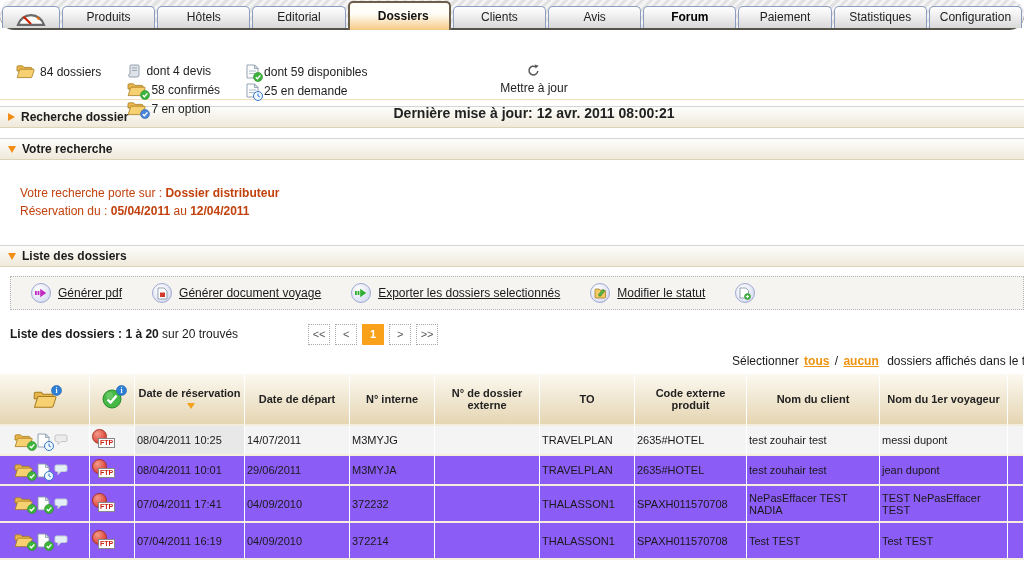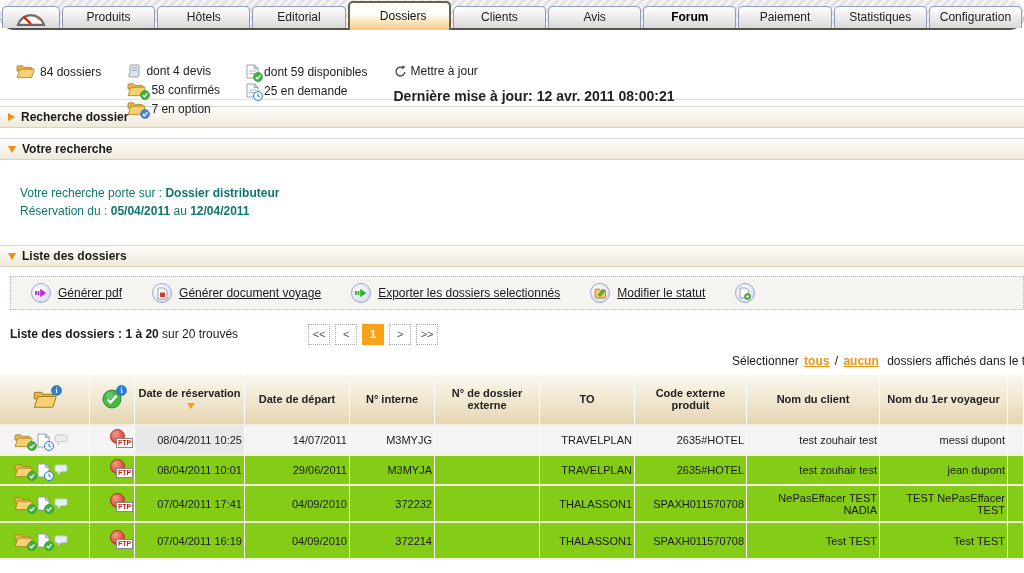--- a/index.html
+++ b/index.html
@@ -7,47 +7,47 @@
     font-family:"Liberation Sans","DejaVu Sans",sans-serif; }
 
   
   .tabbar { position:relative; height:30px; display:flex; align-items:flex-end;
     background:repeating-linear-gradient(135deg,#f4f4f4 0 3px,#e2e2e2 3px 6px);
     border-bottom:2px solid #55534b; padding-left:2px;border-radius:14px; }
   .tab { flex:1 1 0; height:22px; line-height:21px; text-align:center; font-size:12px; color:#222;
     background:linear-gradient(#ffffff,#d9d9d9); border:1px solid #8c9cc0; border-bottom:none;
     border-radius:5px 5px 0 0; margin-right:2px; cursor:pointer; white-space:nowrap; overflow:hidden; }
   .tab.gauge { flex:0 0 58px; display:flex; align-items:center; justify-content:center; }
-  .tab.active { height:29px; line-height:26px; font-weight:normal; color:#111;
+  .tab.active { height:29px; line-height:26px; font-weight:bold; color:#111;
     background:linear-gradient(#fffef8 40%,#f6c984); border:2px solid #6b5e4a; border-bottom:none;
     margin-bottom:-2px; z-index:2;padding-left:8px; }
   .tab.hovered { font-weight:bold; color:#000; }
 
   
   .statsbar { display:flex; padding:9px 0 0 16px; gap:26px; font-size:12px; color:#222;
     height:70px; border-bottom:1px solid #f2e0bd; }
   .statcol { display:flex; flex-direction:column; gap:4px;margin-top:25px; }
   .statitem { display:flex; align-items:center; gap:5px; white-space:nowrap; }
   .icon-wrap { position:relative; display:inline-block; line-height:0; }
   .badge { position:absolute; right:-4px; bottom:-3px; line-height:0; }
-  .update-link { display:flex; align-items:center; gap:4px; cursor:pointer; }
+  .update-link { display:flex; align-items:center; gap:4px; cursor:pointer;flex-direction:column; }
   .last-update { font-weight:bold; font-size:14px; margin-top:6px; }
 
   
   .section-bar { height:22px; display:flex; align-items:center; gap:6px; padding-left:8px;
     background:linear-gradient(#fdfdfb,#efe9da); border-top:1px solid #d5d5d5;
     border-bottom:1px solid #ddd3b8; font-size:12px; font-weight:bold; color:#1c1c1c; cursor:pointer; }
   .tri-right { width:0; height:0; border-left:7px solid #f28d15; border-top:4px solid transparent;
     border-bottom:4px solid transparent; }
   .tri-down { width:0; height:0; border-top:7px solid #f28d15; border-left:4px solid transparent;
     border-right:4px solid transparent; }
   .gap6 { height:6px; } .gap10 { height:10px; }
 
   
-  .search-summary { padding:24px 0 25px 20px; font-size:12px; color:#0f766e; }
+  .search-summary { padding:24px 0 25px 20px; font-size:12px; color:#c2410c; }
   .search-summary .line { height:18px; line-height:18px; }
   .search-summary b { font-weight:bold; }
 
   
   .toolbar { margin:9px 0 0 10px; width:1014px; height:34px; background:#f5f4f1;
     border:1px dotted #b5b5b5; display:flex; align-items:center; padding-left:20px; gap:30px;
     white-space:nowrap; overflow:hidden; font-size:12px; color:#1a1a1a; }
   .tbtn { display:flex; align-items:center; gap:7px; cursor:pointer; flex:0 0 auto;text-decoration:underline; }
   .tb-circle { width:20px; height:20px; border-radius:50%; flex:0 0 20px;
     background:radial-gradient(circle at 35% 30%,#ffffff,#dde1f2 70%,#c8cde8);
@@ -64,24 +64,24 @@
   .selectrow { position:relative; height:28px; font-size:12px; color:#1a1a1a; }
   .selectrow .inner { position:absolute; left:732px; top:8px; white-space:nowrap; }
   .olink { color:#f0930f; font-weight:bold; text-decoration:underline; cursor:pointer; margin:0 2px; }
   .seltext { margin-left:3px; }
 
   
   table { width:1024px; border-collapse:separate; border-spacing:0; table-layout:fixed; }
   th { background:linear-gradient(#fcf9f1,#e5d5b2); height:52px; font-size:11px; font-weight:bold;
     color:#222; text-align:center; vertical-align:middle; border-right:1px solid #fff;
     border-bottom:2px solid #f3ecdc; padding:2px; }
-  td { font-size:11px; color:#1a1a1a; text-align:right; vertical-align:middle;
+  td { font-size:11px; color:#1a1a1a; text-align:left; vertical-align:middle;
     border-right:1px solid #fff; border-bottom:2px solid #f5eedd; padding:2px; }
   tr.r0 td { background:#f4f4f4; } tr.r0 td.datecell { background:#e8e8e8; }
-  tr.blue td { background:#84cc16; }
+  tr.blue td { background:#8b5cf6; }
   tbody tr.h30 { height:30px; } tbody tr.h37 { height:37px; }
   .rowicons { display:flex; align-items:center; justify-content:flex-start; gap:4px; padding-left:12px; }
   .sort-down { display:inline-block; width:0; height:0; border-top:6px solid #f5a11c;
     border-left:4px solid transparent; border-right:4px solid transparent; margin-left:3px; vertical-align:middle; }
   .ftpwrap { position:relative; display:inline-block; width:22px; height:20px; cursor:pointer; }
   .ftpcircle { position:absolute; left:0; top:0; width:15px; height:15px; border-radius:50%;
     background:radial-gradient(circle at 35% 30%,#f49c8a,#e2574c 55%,#bb3526); border:1px solid #a93122; }
   .ftplabel { position:absolute; left:6px; top:9px; background:#fff; border:1px solid #888;
     font-size:7px; font-weight:bold; color:#cc2211; line-height:8px; padding:0 1px; }
   .hdr-icons { display:flex; align-items:center; justify-content:center; }

